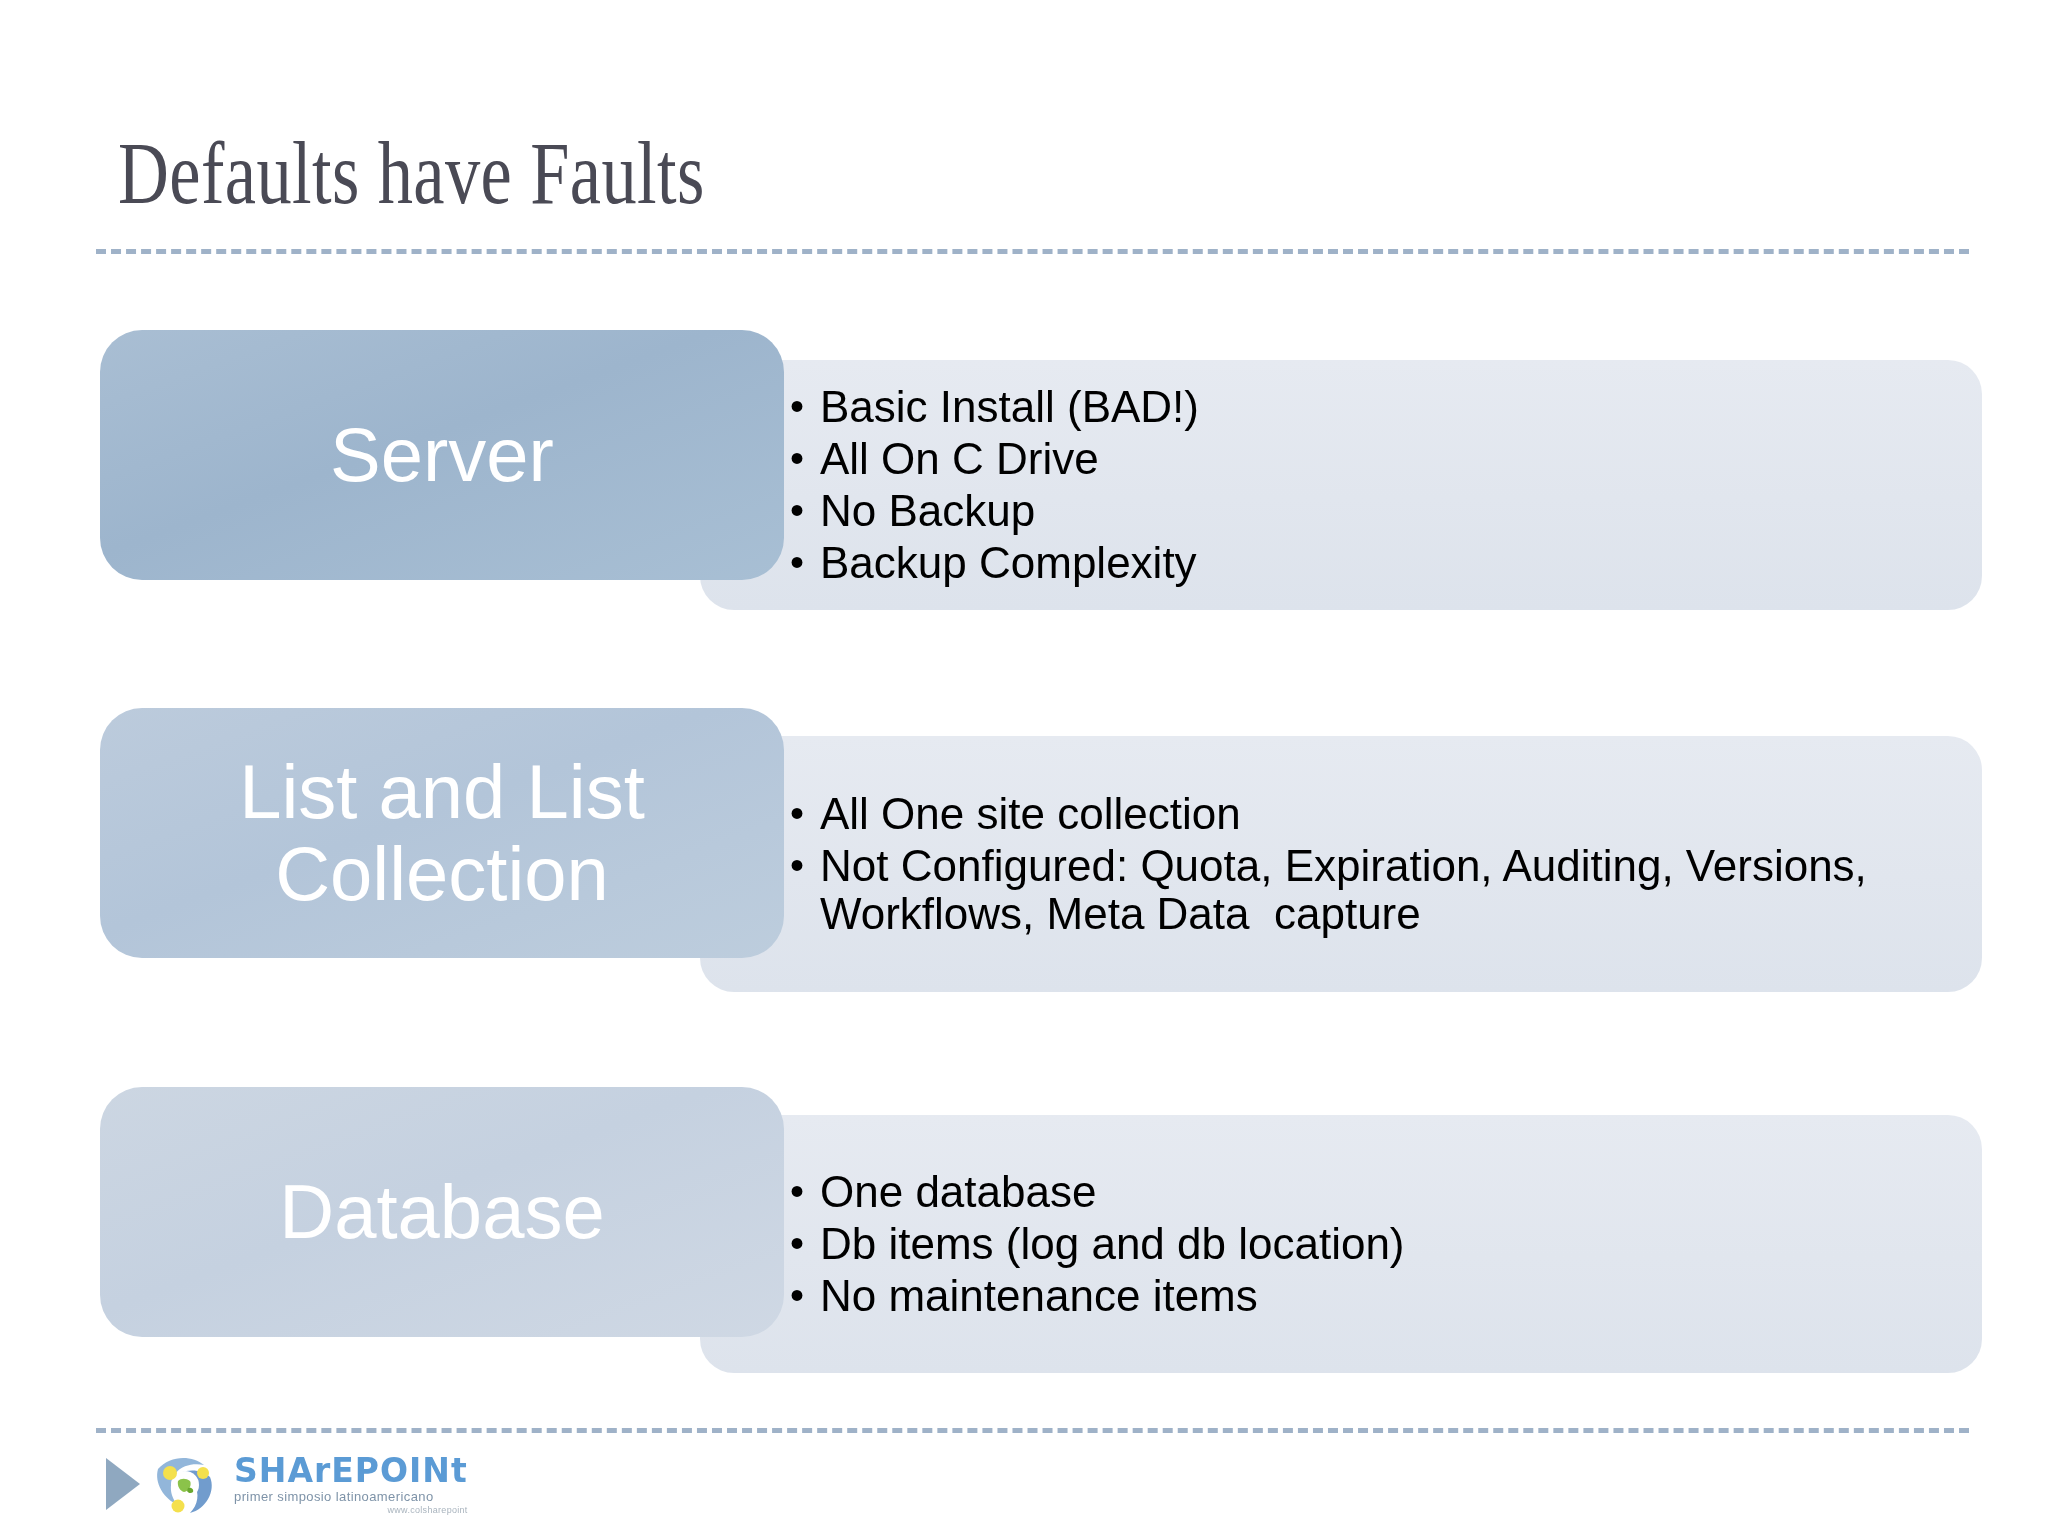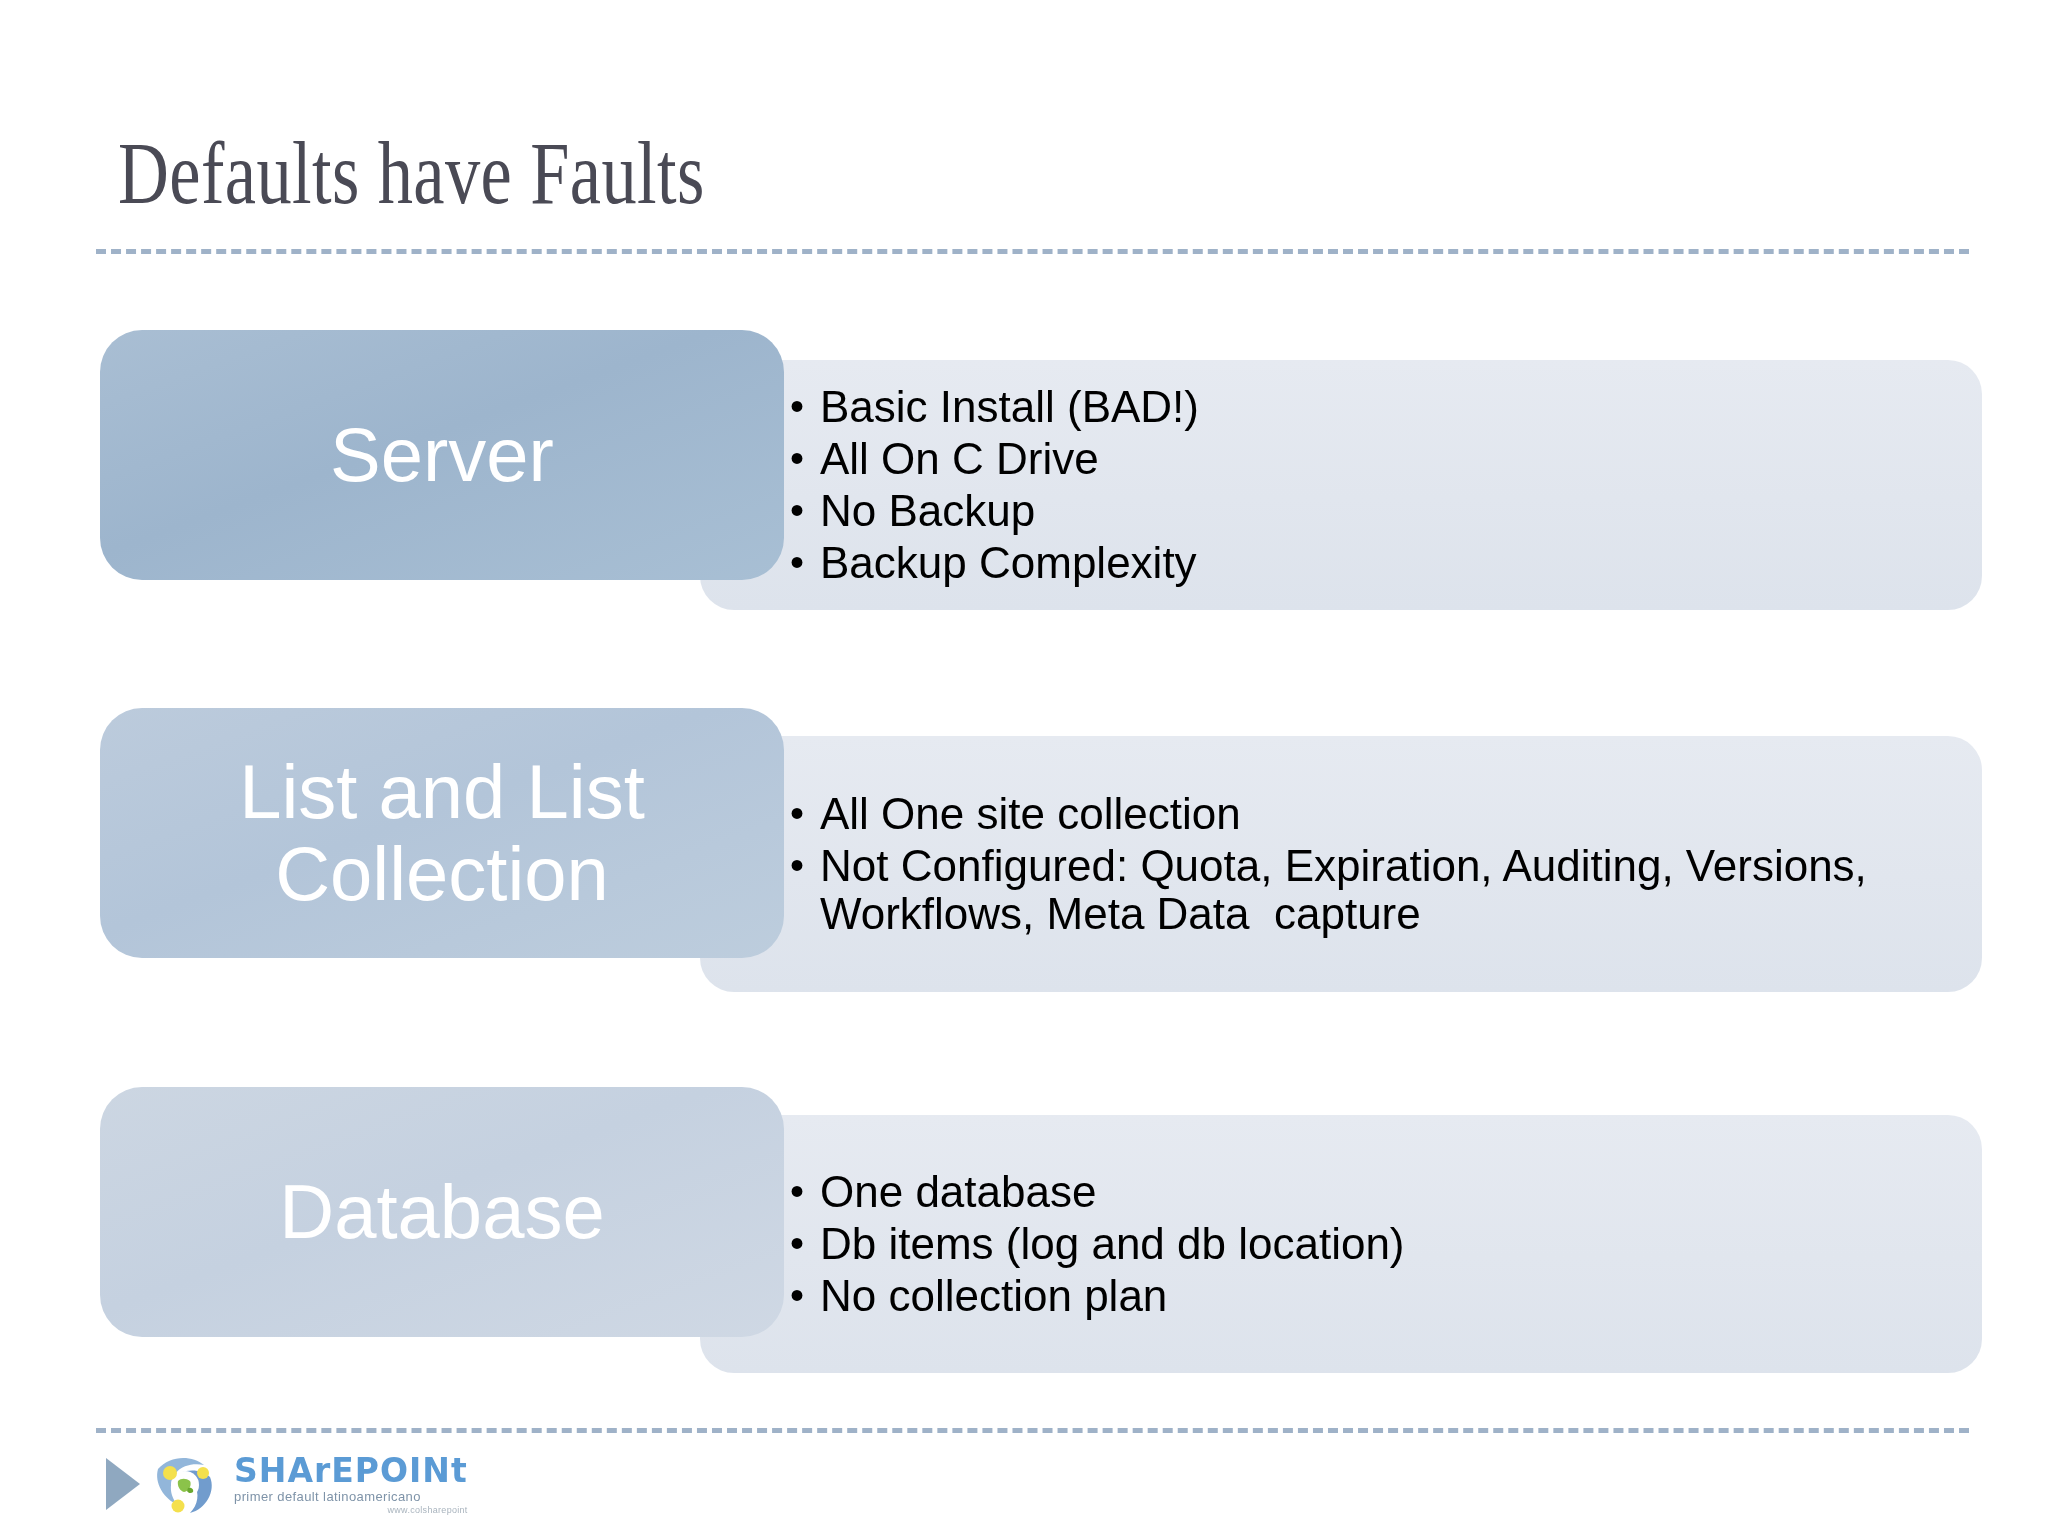--- a/index.html
+++ b/index.html
@@ -225,21 +225,21 @@
       </ul>
     </div>
   </div>
 
   <div class="row row-3">
     <div class="row-label">Database</div>
     <div class="row-content">
       <ul class="bullets">
         <li>One database</li>
         <li>Db items (log and db location)</li>
-        <li>No collection plan</li>
+        <li>No maintenance items</li>
       </ul>
     </div>
   </div>
 
 </div>
 
 <div id="footer-rule"></div>
 
 <div id="footer">
 
@@ -253,18 +253,18 @@
         <circle cx="37" cy="38" r="14" fill="#ffffff"></circle>
         <path d="M30 34 C33 31, 38 31, 42 34 C44 38, 41 44, 36 45 C32 44, 29 39, 30 34 Z" fill="#8bc34a"></path>
         <path d="M40 41 C43 40, 46 42, 45 45 C43 47, 40 46, 39 44 Z" fill="#6aa82f"></path>
         <circle cx="22" cy="26" r="7" fill="#f4e04d"></circle>
         <circle cx="55" cy="26" r="6" fill="#f4e04d"></circle>
         <circle cx="30" cy="59" r="6.5" fill="#f4e04d"></circle>
       </svg>
     </span>
     <span class="logo-text">
       <span class="logo-wordmark">SHArEPOINt</span>
-      <span class="logo-tagline">primer default latinoamericano</span>
+      <span class="logo-tagline">primer simposio latinoamericano</span>
       <span class="logo-subtagline">www.colsharepoint</span>
     </span>
   </div>
 
 </div>
 
 </body></html>

